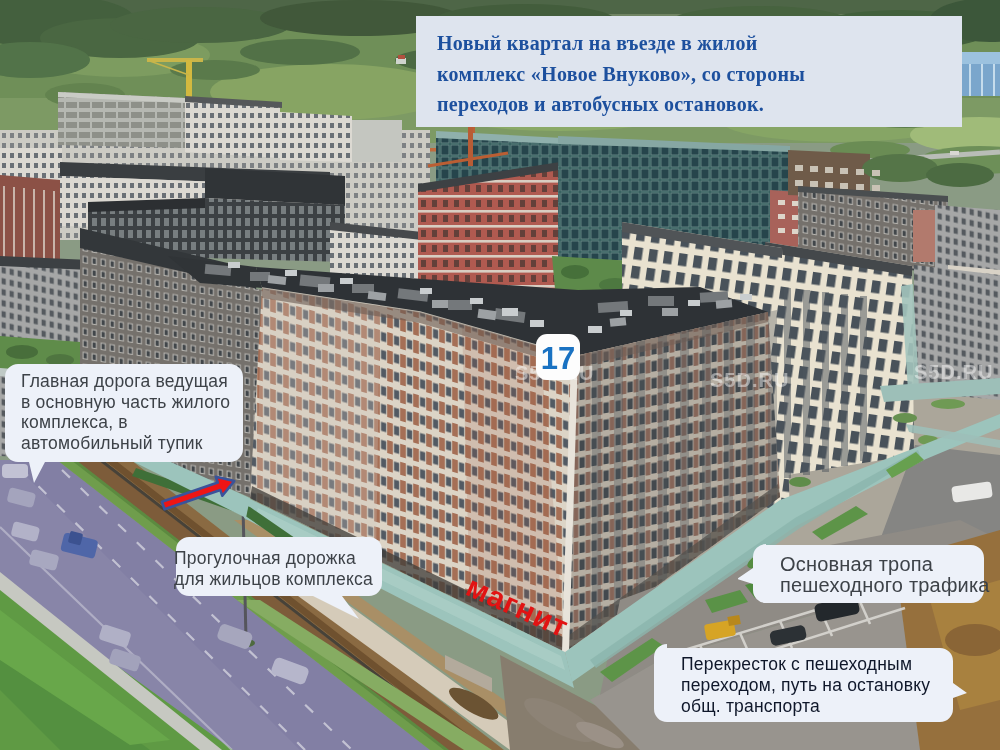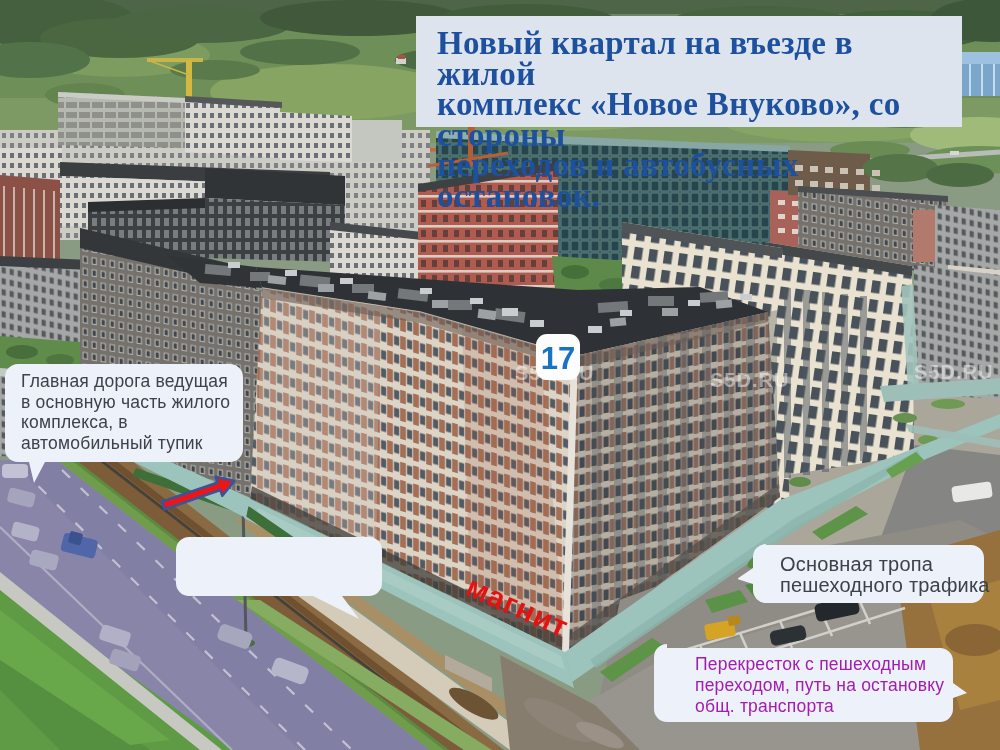--- a/index.html
+++ b/index.html
@@ -461,34 +461,35 @@
 
   <text x="464" y="594" transform="rotate(24 464 594)" font-family="Liberation Sans, sans-serif" font-weight="bold" font-size="30" fill="#e21313" letter-spacing="1">магнит</text>
 
   <rect x="536" y="334" width="44" height="46" rx="11" fill="#fdfdfd"></rect>
   <text x="558" y="369" font-family="Liberation Sans, sans-serif" font-weight="bold" font-size="31" fill="#1a72c2" text-anchor="middle">17</text>
 </g>
 </svg>
 
 <div style="position:absolute;left:416px;top:16px;width:546px;height:111px;background:#dee4ee;"></div>
 <div style="position:absolute;left:437px;top:28px;width:522px;font-family:'Liberation Serif',serif;
-     font-weight:bold;font-size:33px;line-height:30.5px;color:#1d509e;letter-spacing:0.3px;">Новый квартал на въезде в жилой<br>комплекс «Новое Внуково», со стороны<br>переходов и автобусных остановок.</div>
+     font-weight:bold;font-size:20px;line-height:30.5px;color:#1d509e;letter-spacing:0.3px;">Новый квартал на въезде в жилой<br>комплекс «Новое Внуково», со стороны<br>переходов и автобусных остановок.</div>
 
 <svg style="position:absolute;left:0px;top:360px;" width="250" height="130" viewBox="0 0 250 130">
   <path d="M18 4 h212 a13 13 0 0 1 13 13 v72 a13 13 0 0 1 -13 13 h-185 l-11 21 l-5 -21 h-11 a13 13 0 0 1 -13 -13 v-72 a13 13 0 0 1 13 -13 z" fill="#edf1f9"></path>
 </svg>
 <div style="position:absolute;left:21px;top:371px;font-size:17.5px;line-height:20.5px;letter-spacing:0.2px;color:#3d4248;white-space:nowrap;">Главная дорога ведущая<br>в основную часть жилого<br>комплекса, в<br>автомобильный тупик</div>
 
 <svg style="position:absolute;left:155px;top:534px;" width="235" height="92" viewBox="0 0 235 92">
   <path d="M16 3 h198 a13 13 0 0 1 13 13 v33 a13 13 0 0 1 -13 13 h-27 l17 23 l-46 -23 h-124 a13 13 0 0 1 -13 -13 v-33 a13 13 0 0 1 13 -13 z" fill="#edf1f9"></path>
 </svg>
+<div style="position:absolute;left:174px;top:548px;font-size:17.5px;line-height:21px;letter-spacing:0.2px;color:#3d4248;white-space:nowrap;">Прогулочная дорожка<br>для жильцов комплекса</div>
 
 <svg style="position:absolute;left:738px;top:543px;" width="250" height="62" viewBox="0 0 250 62">
   <path d="M28 2 h205 a13 13 0 0 1 13 13 v32 a13 13 0 0 1 -13 13 h-205 a13 13 0 0 1 -13 -13 v-6 l-16 -5 l16 -11 v-11 a13 13 0 0 1 13 -13 z" fill="#edf1f9"></path>
 </svg>
 <div style="position:absolute;left:780px;top:554px;font-size:20px;line-height:21px;letter-spacing:0.2px;color:#3d4248;white-space:nowrap;">Основная тропа<br>пешеходного трафика</div>
 
 <svg style="position:absolute;left:650px;top:644px;" width="325" height="82" viewBox="0 0 325 82">
   <path d="M17 4 h273 a13 13 0 0 1 13 13 v22 l14 10 l-14 5 v11 a13 13 0 0 1 -13 13 h-273 a13 13 0 0 1 -13 -13 v-52 a13 13 0 0 1 13 -13 z" fill="#edf1f9"></path>
 </svg>
-<div style="position:absolute;left:681px;top:654px;font-size:17.5px;line-height:21px;letter-spacing:0.2px;color:#a21caf;white-space:nowrap;margin-left:14px;">Перекресток с пешеходным<br>переходом, путь на остановку<br>общ. транспорта</div>
+<div style="position:absolute;left:681px;top:654px;font-size:17.5px;line-height:21px;letter-spacing:0.2px;color:#0f172a;white-space:nowrap;">Перекресток с пешеходным<br>переходом, путь на остановку<br>общ. транспорта</div>
 
 </div>
 
 </body></html>

